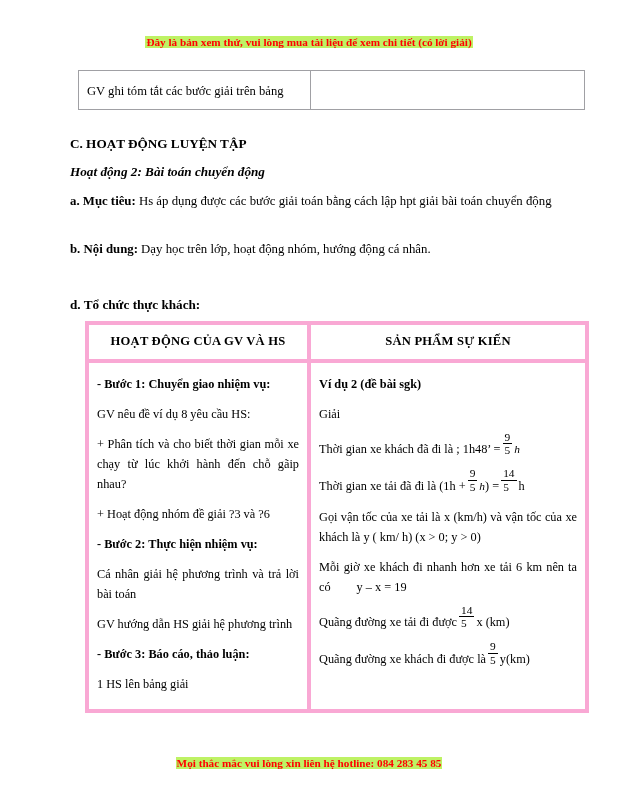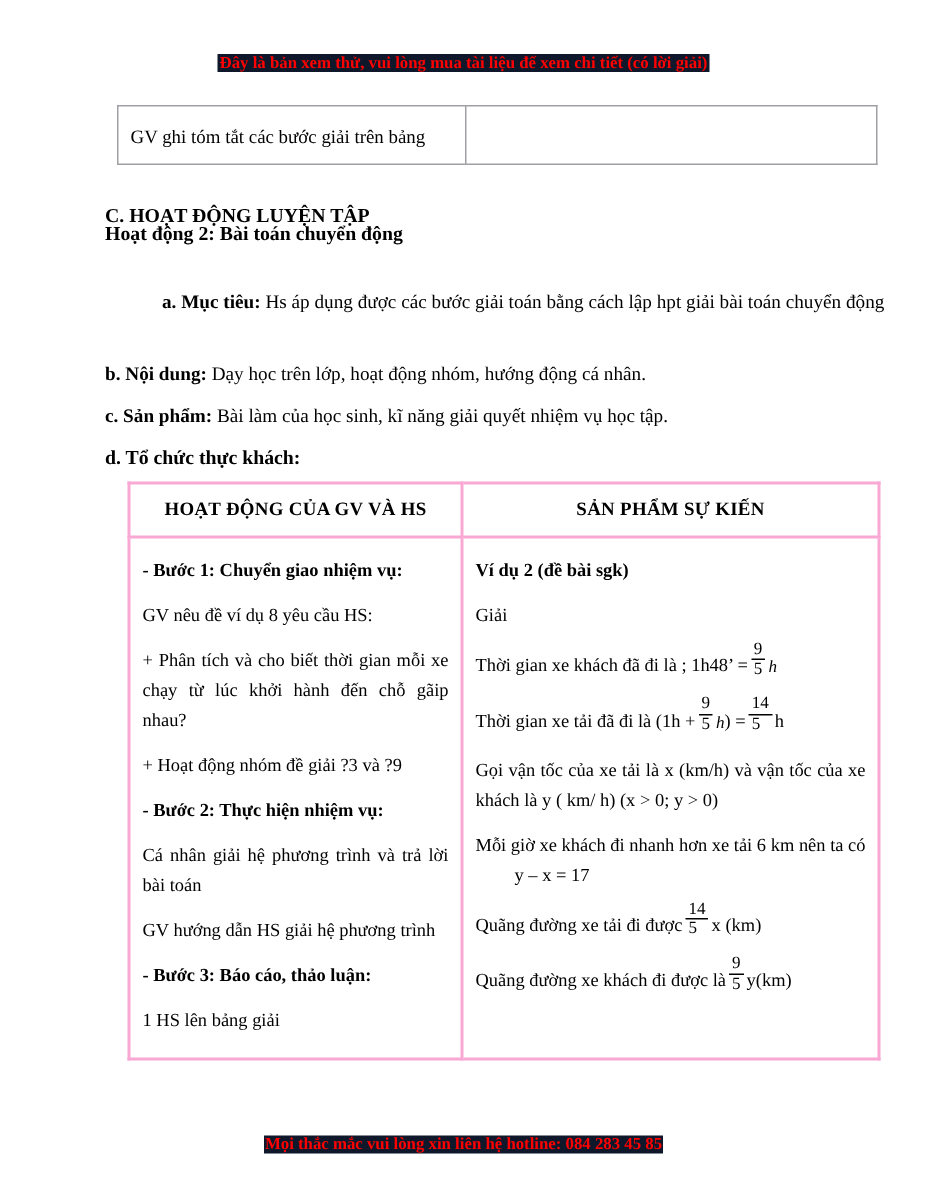--- a/index.html
+++ b/index.html
@@ -23,21 +23,21 @@
   }
 
   
   .banner {
     position: absolute;
     left: 0;
     width: 618px;
     text-align: center;
   }
   .banner span {
-    background: #0f172a;
+    background: #bef264;
     color: #ff0000;
     font-weight: bold;
     font-size: 11.2px;
     line-height: 14px;
     padding: 0 1px;
     white-space: nowrap;
   }
   #top-banner { top: 32px; }
   #bottom-banner { top: 753px; }
 
@@ -75,38 +75,38 @@
   .para b { font-weight: bold; }
   .heading {
     position: absolute;
     left: 70px;
     width: 482px;
     font-weight: bold;
     font-size: 13.2px;
     line-height: 18px;
   }
   #sec-c      { top: 135px; }
-  #act-2      { top: 147px; }
-  #item-a     { top: 191px; margin-left: 38px; }
+  #act-2      { top: 163px; font-style: italic; }
+  #item-a     { top: 191px; }
   #item-b     { top: 239px; }
   #item-c     { top: 267px; }
   #item-d     { top: 296px; }
 
   
   #main-table {
     position: absolute;
     left: 85px;
     top: 321px;
     width: 500px;
     border-collapse: collapse;
     table-layout: fixed;
   }
   #main-table th,
   #main-table td {
-    border: 2px solid #f9a8d4;
+    border: 4px solid #f9a8d4;
     vertical-align: top;
   }
   #main-table col.left  { width: 222px; }
   #main-table col.right { width: 278px; }
   #main-table th {
     text-align: center;
     font-weight: bold;
     font-size: 12.6px;
     letter-spacing: 0.2px;
     padding: 9px 4px 10px 4px;
@@ -176,23 +176,20 @@
   <div class="heading" id="act-2">Hoạt động 2:  Bài toán chuyển động</div>
 
   <div class="para" id="item-a">
     <b>a. Mục tiêu:</b><span> Hs áp dụng được các bước giải toán bằng cách lập hpt giải bài toán chuyển động</span>
   </div>
 
   <div class="para" id="item-b">
     <b>b. Nội dung:</b><span> Dạy học trên lớp, hoạt động nhóm, hướng động cá nhân.</span>
   </div>
 
-  <div class="para" id="item-c">
-    <b>c. Sản phẩm:</b><span> Bài làm của học sinh, kĩ năng giải quyết nhiệm vụ học tập.</span>
-  </div>
 
   <div class="heading" id="item-d">d. Tổ chức thực khách:</div>
 
   <table id="main-table">
     <colgroup>
       <col class="left">
       <col class="right">
     </colgroup>
     <thead>
       <tr>
@@ -201,21 +198,21 @@
       </tr>
     </thead>
     <tbody>
       <tr>
 
         <td>
           <div class="cell-block">
             <p class="b plain">- Bước 1: Chuyển giao nhiệm vụ:</p>
             <p class="plain">GV nêu đề ví dụ 8 yêu cầu HS:</p>
             <p>+ Phân tích và cho biết thời gian mỗi xe chạy từ lúc khởi hành đến chỗ gãip nhau?</p>
-            <p class="plain">+ Hoạt động nhóm đề giải ?3 và ?9</p>
+            <p class="plain">+ Hoạt động nhóm đề giải ?3 và ?6</p>
             <p class="b plain">- Bước 2: Thực hiện nhiệm vụ:</p>
             <p>Cá nhân giải hệ phương trình và trả lời bài toán</p>
             <p>GV hướng dẫn HS giải hệ phương trình</p>
             <p class="b plain">- Bước 3: Báo cáo, thảo luận:</p>
             <p class="plain">1 HS lên bảng giải</p>
           </div>
         </td>
 
         <td>
           <div class="cell-block">
@@ -226,21 +223,21 @@
               <span>Thời gian xe khách đã đi là ; 1h48’ =</span><span class="frac"><span class="num">9</span><span class="den">5</span></span><span class="unit-h">h</span>
             </p>
 
             <p class="plain">
               <span>Thời gian xe tải đã đi là (1h +</span><span class="frac"><span class="num">9</span><span class="den">5</span></span><span class="unit-h">h</span><span>) =</span><span class="frac"><span class="num">14</span><span class="den">5</span></span><span>h</span>
             </p>
 
             <p>Gọi vận tốc của xe tải là x (km/h) và vận tốc của xe khách là y ( km/ h)  (x &gt; 0;  y &gt; 0)</p>
 
             <p>
-              <span>Mỗi giờ xe khách đi nhanh hơn xe tải 6 km nên ta có</span><span class="gap"></span><span class="nowrap">y – x  = 17</span>
+              <span>Mỗi giờ xe khách đi nhanh hơn xe tải 6 km nên ta có</span><span class="gap"></span><span class="nowrap">y – x  = 19</span>
             </p>
 
             <p class="plain">
               <span>Quãng đường xe tải đi được</span><span class="frac"><span class="num">14</span><span class="den">5</span></span><span>x (km)</span>
             </p>
 
             <p class="plain">
               <span>Quãng đường xe khách đi được là</span><span class="frac"><span class="num">9</span><span class="den">5</span></span><span>y(km)</span>
             </p>
           </div>

